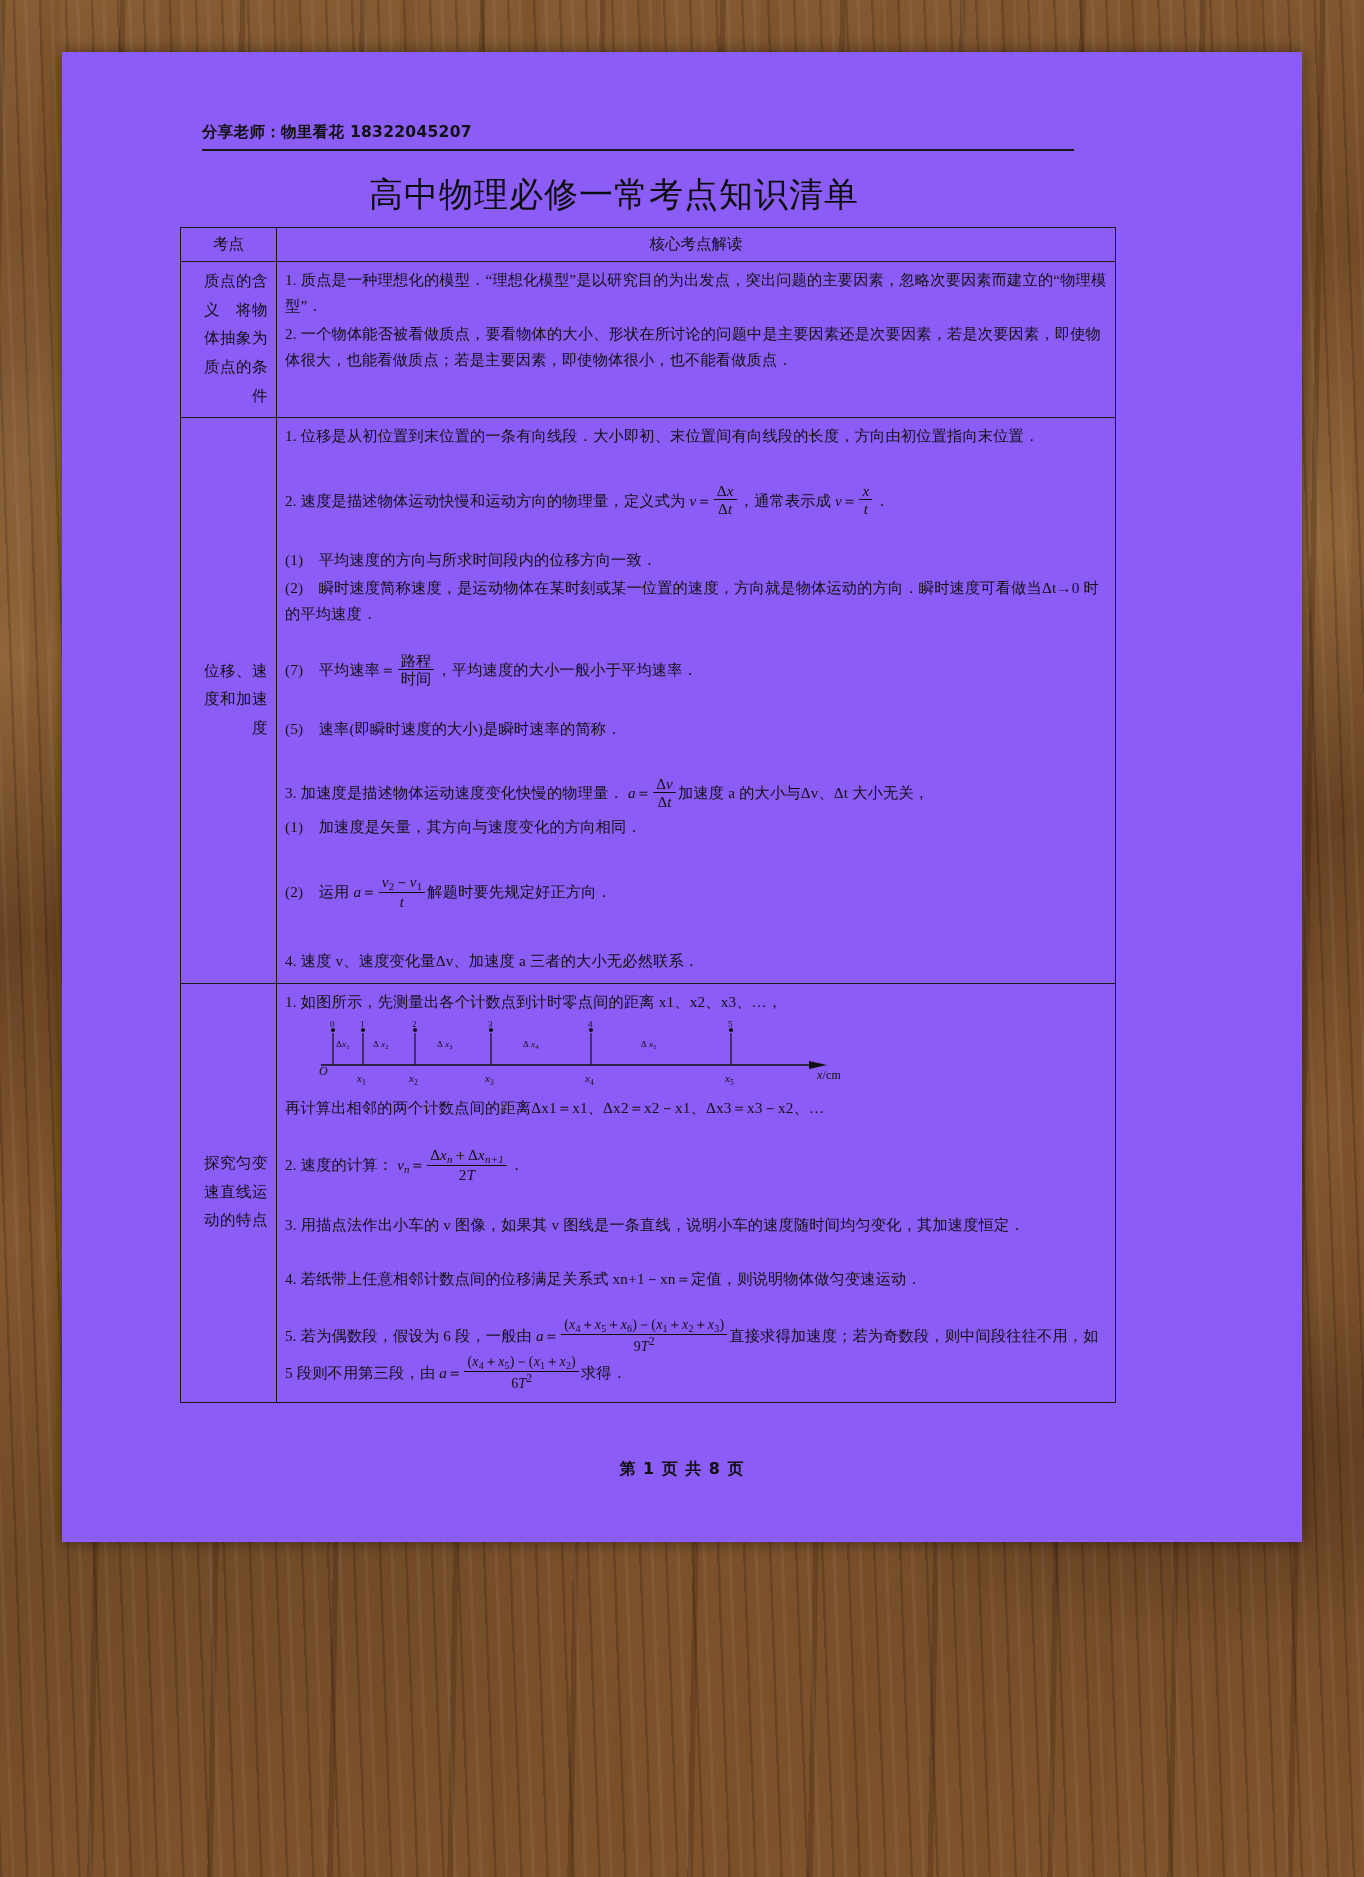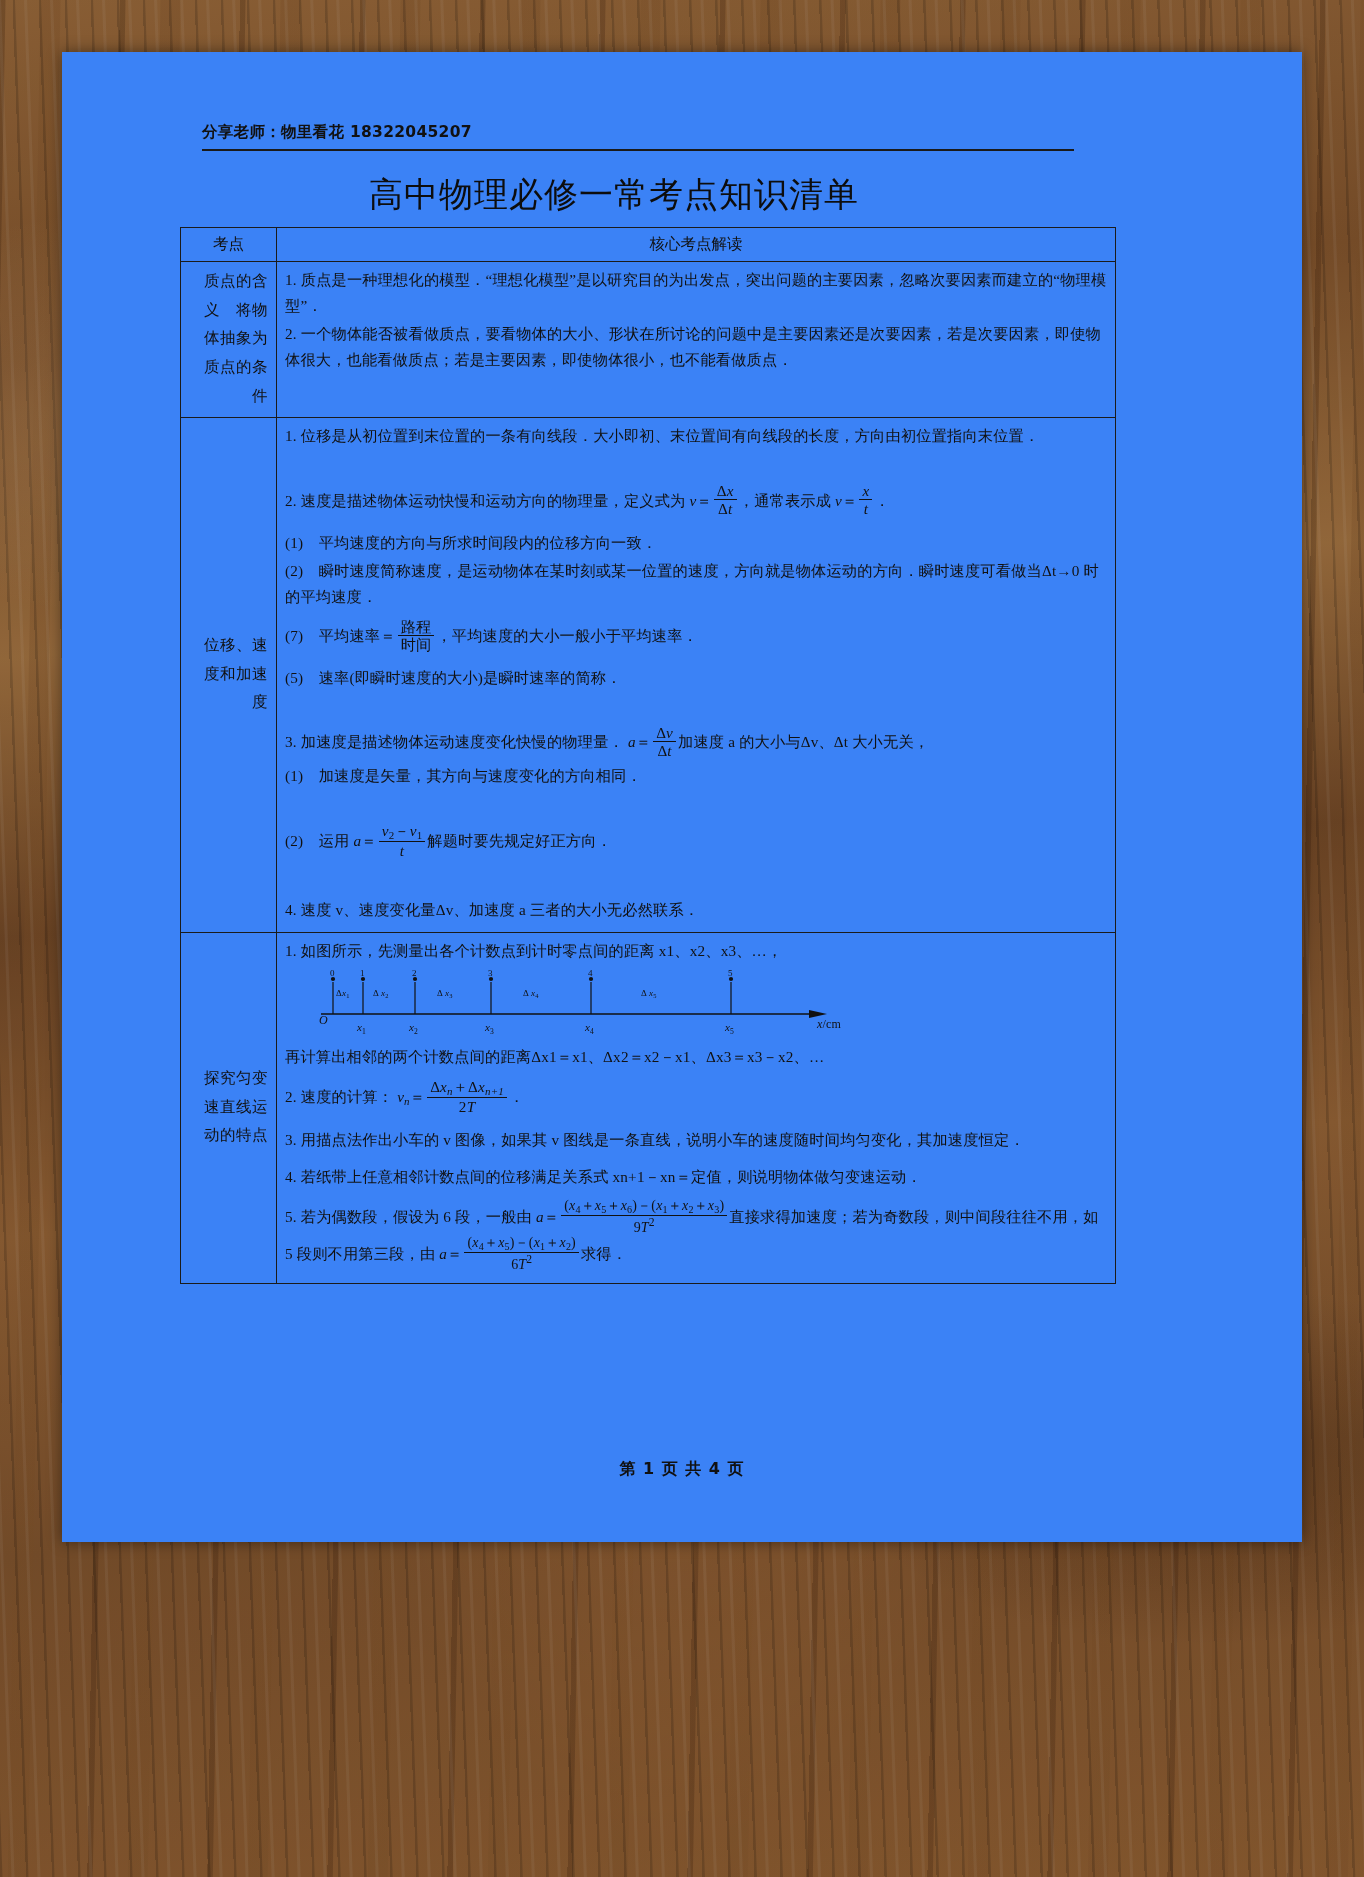--- a/index.html
+++ b/index.html
@@ -42,21 +42,21 @@
       radial-gradient(ellipse 400px 900px at 50% 50%, rgba(0,0,0,0.0), rgba(0,0,0,0.18) 100%);
   }
 
   
   #page {
     position: absolute;
     left: 62px;
     top: 52px;
     width: 1240px;
     height: 1490px;
-    background: #3b82f6;
+    background: #8b5cf6;
     box-shadow: 0 0 14px rgba(0,0,0,0.45);
   }
 
   .page-inner {
     position: absolute;
     left: 0; top: 0; right: 0; bottom: 0;
     padding: 0;
   }
 
   
@@ -128,21 +128,21 @@
   }
   td.topic.mid   { vertical-align: middle; }
   td.detail {
     font-size: 15.2px;
     line-height: 1.72;
     letter-spacing: 0.2px;
   }
   td.detail p {
     margin: 0 0 2px 0;
   }
-  td.detail p.gap  { margin-top: 10px; }
+  td.detail p.gap  { margin-top: 27px; }
   td.detail p.gap2 { margin-top: 35px; }
 
   
   .mi  { font-style: italic; font-family: "Liberation Serif", "DejaVu Serif", serif; }
   .sub { font-size: 0.72em; vertical-align: -0.28em; font-style: italic; }
   .subn{ font-size: 0.72em; vertical-align: -0.28em; font-style: normal; }
 
   .frac {
     display: inline-block;
     vertical-align: middle;
@@ -315,16 +315,16 @@
               <span>5. 若为偶数段，假设为 6 段，一般由</span>
               <span class="mi">a</span>＝<span class="frac small"><span class="num">(<span class="mi">x</span><span class="subn">4</span>＋<span class="mi">x</span><span class="subn">5</span>＋<span class="mi">x</span><span class="subn">6</span>)－(<span class="mi">x</span><span class="subn">1</span>＋<span class="mi">x</span><span class="subn">2</span>＋<span class="mi">x</span><span class="subn">3</span>)</span><span class="den">9<span class="mi">T</span><sup>2</sup></span></span><span>直接求得加速度；若为奇数段，则中间段往往不用，如 5 段则不用第三段，由</span>
               <span class="mi">a</span>＝<span class="frac small"><span class="num">(<span class="mi">x</span><span class="subn">4</span>＋<span class="mi">x</span><span class="subn">5</span>)－(<span class="mi">x</span><span class="subn">1</span>＋<span class="mi">x</span><span class="subn">2</span>)</span><span class="den">6<span class="mi">T</span><sup>2</sup></span></span><span>求得．</span>
             </p>
           </td>
         </tr>
 
       </tbody>
     </table>
 
-    <div class="doc-footer">第 1 页 共 4 页</div>
+    <div class="doc-footer">第 1 页 共 8 页</div>
 
   </div>
 </div>
 
 </body></html>

